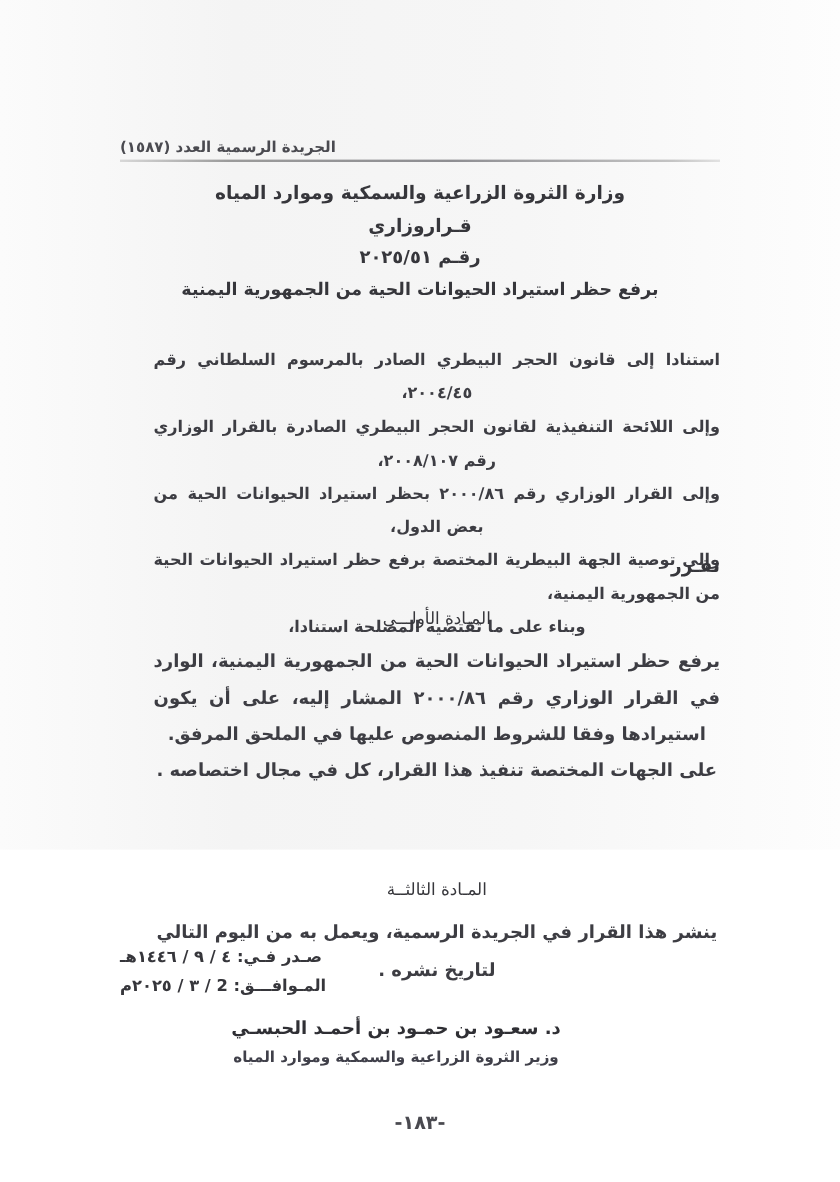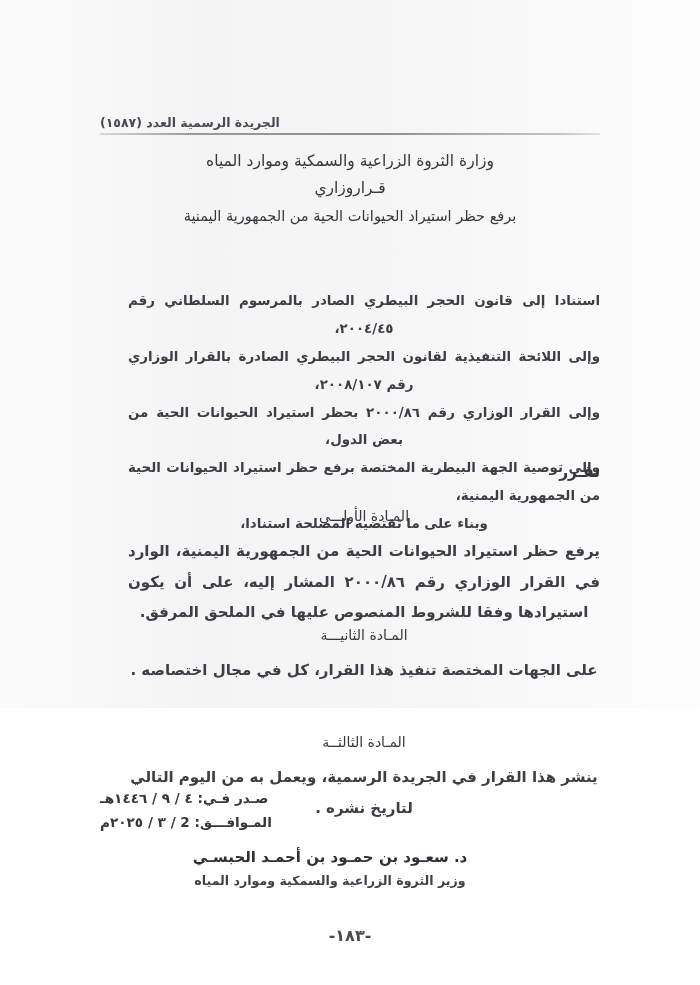--- a/index.html
+++ b/index.html
@@ -58,21 +58,21 @@
   
   .title-block {
     position: absolute;
     top: 150px;
     left: 100px;
     right: 100px;
     text-align: center;
   }
 
   .title-line {
-    font-weight: normal;
+    font-weight: bold;
     color: #36363b;
     line-height: 1.52;
   }
 
   .title-ministry   { font-size: 15.5px; letter-spacing: 0.2px; }
   .title-decision   { font-size: 15.5px; letter-spacing: 3.2px; margin-top: 3px; }
   .title-number     { font-size: 15px;   letter-spacing: 1.1px; margin-top: 3px; }
   .title-subject    { font-size: 14.5px; letter-spacing: 0.1px; margin-top: 5px; }
 
   
@@ -212,40 +212,40 @@
 <div class="page">
 
   <div class="gazette-header">
     <span class="gazette-header-text">الجريدة الرسمية العدد (١٥٨٧)</span>
   </div>
   <div class="header-rule"></div>
 
   <div class="title-block">
     <div class="title-line title-ministry">وزارة الثروة الزراعية والسمكية وموارد المياه</div>
     <div class="title-line title-decision">قـراروزاري</div>
+    <div class="title-line title-number">رقـم ٢٠٢٥/٥١</div>
     <div class="title-line title-subject">برفع حظر استيراد الحيوانات الحية من الجمهورية اليمنية</div>
   </div>
 
   <div class="preamble">
     <div class="preamble-line">استنادا إلى قانون الحجر البيطري الصادر بالمرسوم السلطاني رقم ٢٠٠٤/٤٥،</div>
     <div class="preamble-line">وإلى اللائحة التنفيذية لقانون الحجر البيطري الصادرة بالقرار الوزاري رقم ٢٠٠٨/١٠٧،</div>
     <div class="preamble-line">وإلى القرار الوزاري رقم ٢٠٠٠/٨٦ بحظر استيراد الحيوانات الحية من بعض الدول،</div>
     <div class="preamble-line wrap">وإلى توصية الجهة البيطرية المختصة برفع حظر استيراد الحيوانات الحية من الجمهورية اليمنية،</div>
     <div class="preamble-line tail">وبناء على ما تقتضيه المصلحة استنادا،</div>
   </div>
 
   <div class="taqarrur">تقـرر</div>
 
   <div class="article" id="article-one">
     <div class="article-heading">المـادة الأولـــى</div>
     <div class="article-body">يرفع حظر استيراد الحيوانات الحية من الجمهورية اليمنية، الوارد في القرار الوزاري رقم ٢٠٠٠/٨٦ المشار إليه، على أن يكون استيرادها وفقا للشروط المنصوص عليها في الملحق المرفق.</div>
   </div>
 
   <div class="article" id="article-two">
-    <div class="article-heading">المـادة الثانيـــة</div>
     <div class="article-body single">على الجهات المختصة تنفيذ هذا القرار، كل في مجال اختصاصه .</div>
   </div>
 
   <div class="article" id="article-three">
     <div class="article-heading">المـادة الثالثــة</div>
     <div class="article-body single">ينشر هذا القرار في الجريدة الرسمية، ويعمل به من اليوم التالي لتاريخ نشره .</div>
   </div>
 
   <div class="date-block">
     <div class="date-line">صـدر فـي: ٤ / ٩ / ١٤٤٦هـ</div>

